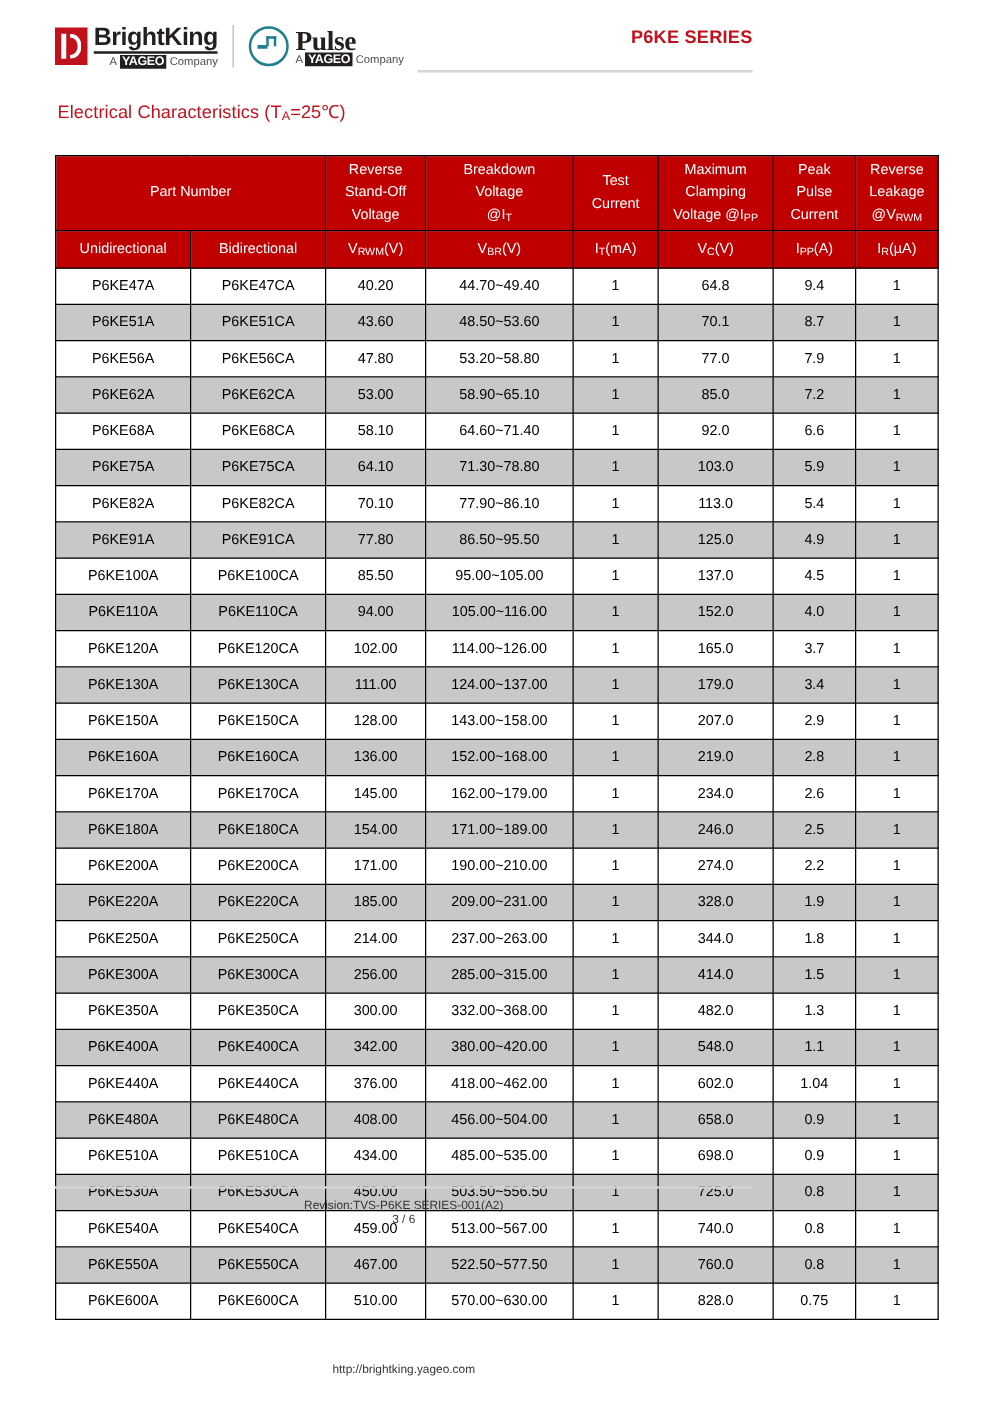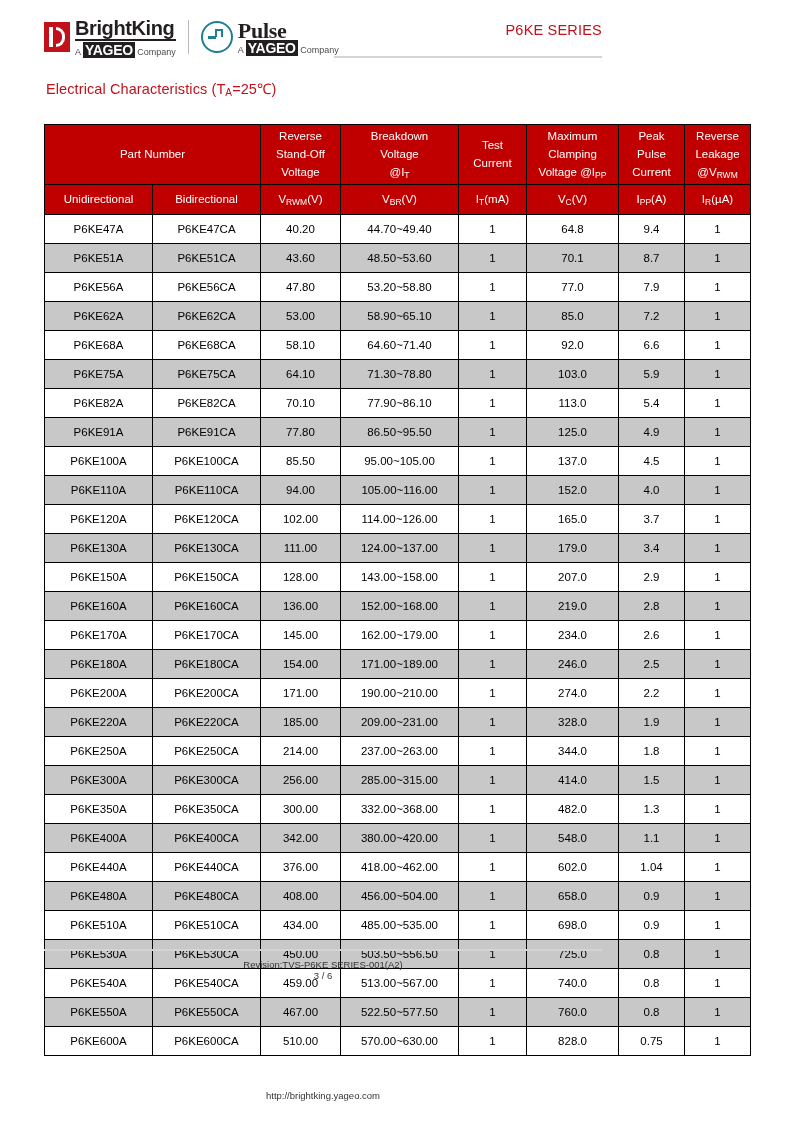--- a/index.html
+++ b/index.html
@@ -76,21 +76,21 @@
     text-align: right;
     color: #4d4d4d;
     margin-top: 2px;
     white-space: nowrap;
   }
   .yageo-word {
     background: #231f20;
     color: #ffffff;
     font-weight: bold;
     padding: 0 2px;
-    font-size: 14px;
+    font-size: 10px;
     letter-spacing: -0.3px;
   }
   .logo-divider {
     width: 1px;
     height: 34px;
     background: #b9b9b9;
     margin: 0 12px;
   }
   .logo-pulse {
     display: flex;
@@ -144,21 +144,21 @@
     right: 0;
     bottom: 6px;
     height: 2px;
     background: #d4d4d4;
   }
   .series-title {
     position: absolute;
     right: 0;
     top: 22px;
     font-size: 14.5px;
-    font-weight: normal;
+    font-weight: bold;
     color: #C1121C;
     letter-spacing: 0.2px;
   }
 
   
   .section-title {
     font-size: 14.5px;
     font-weight: normal;
     color: #C1121C;
     margin: 14px 0 26px 2px;

